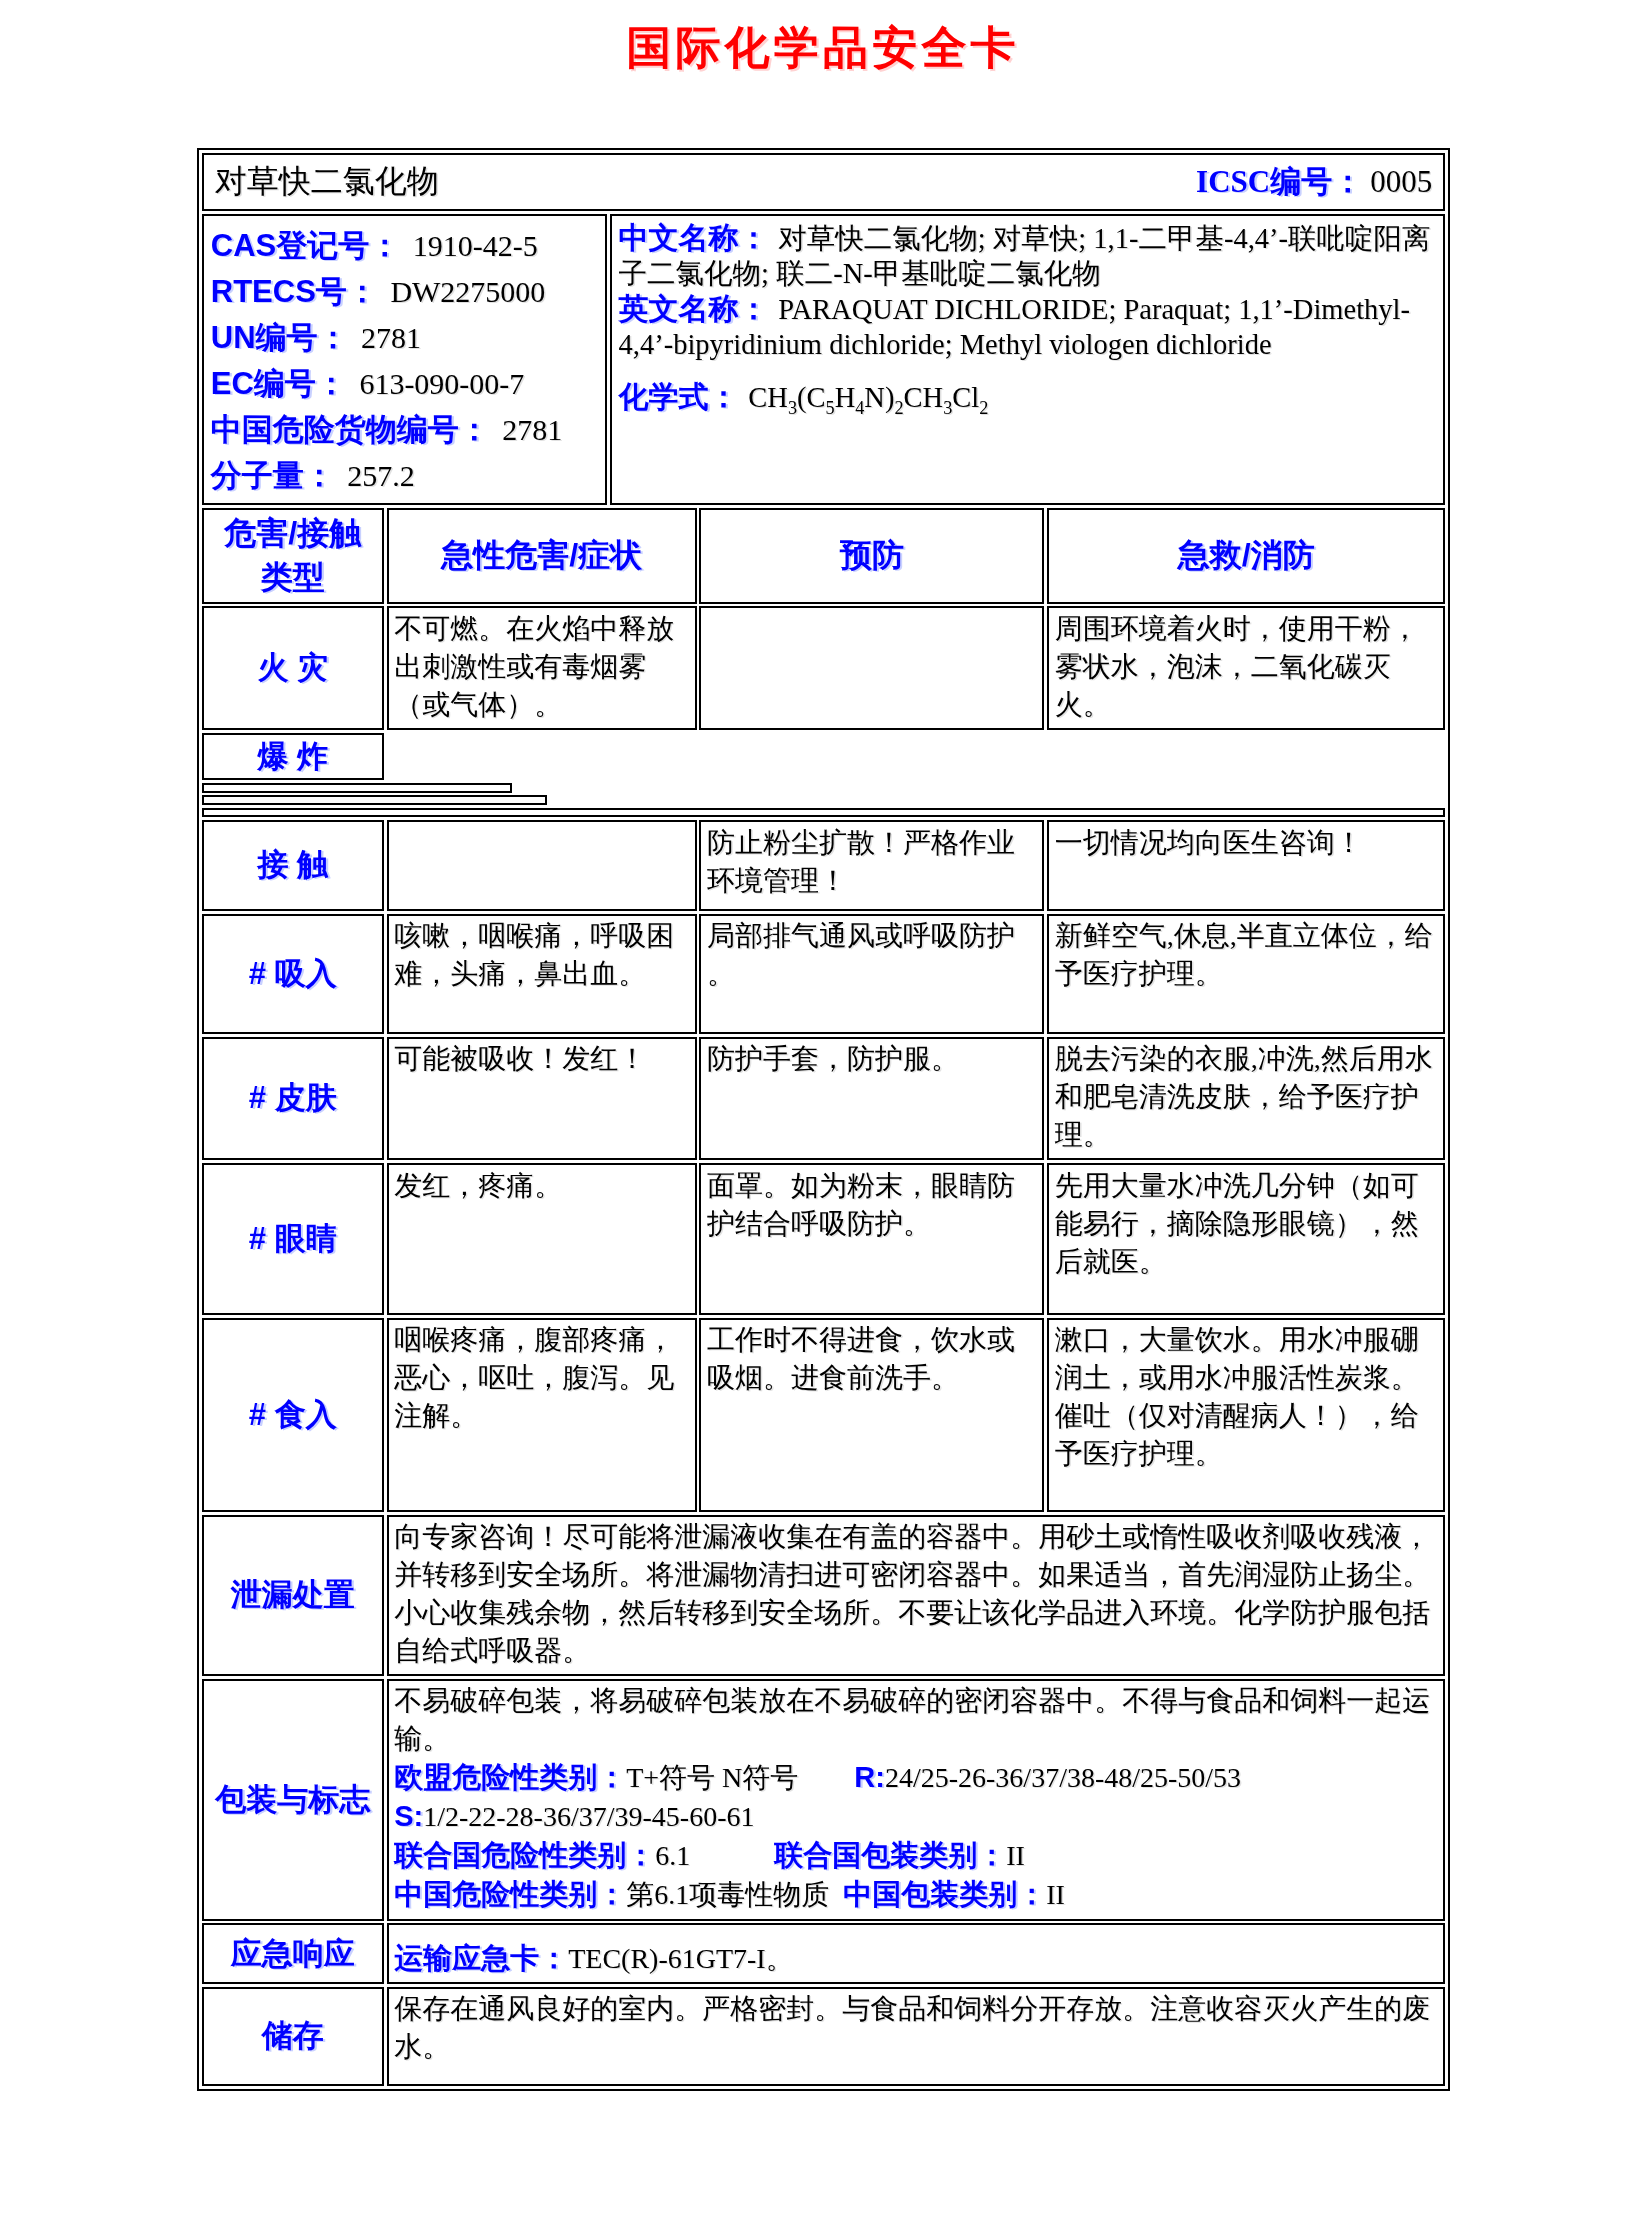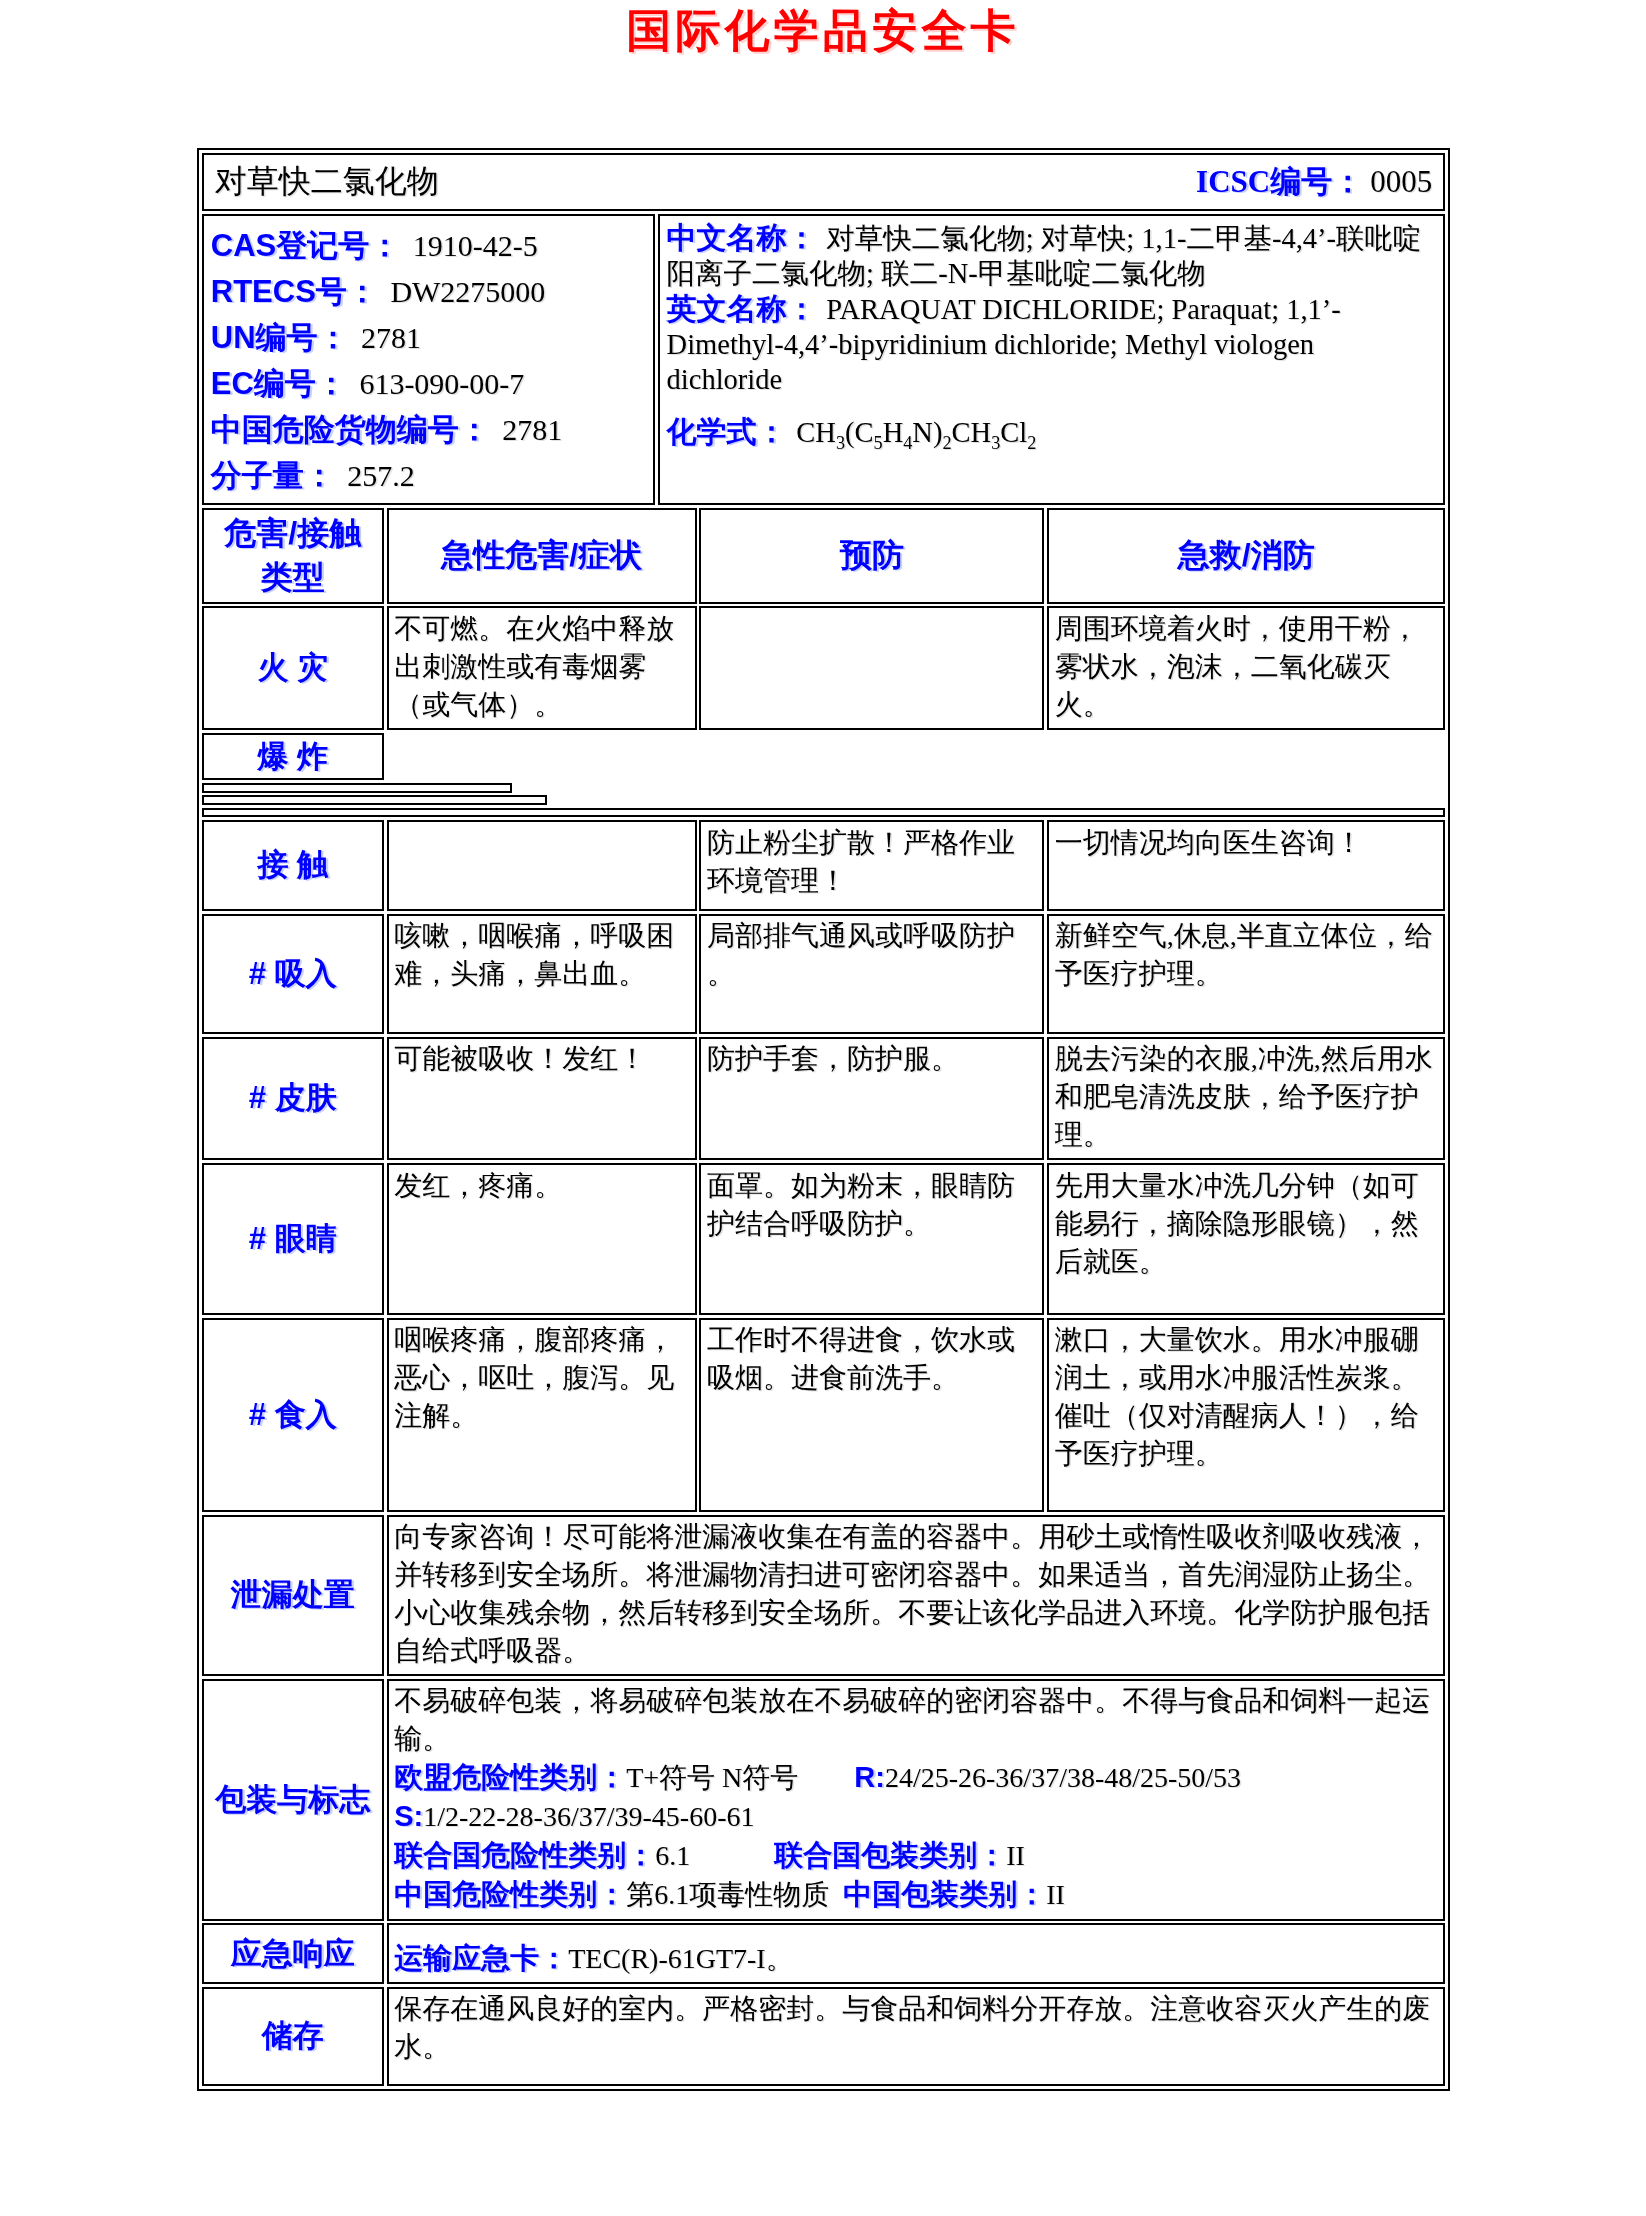--- a/index.html
+++ b/index.html
@@ -1,40 +1,40 @@
 <!DOCTYPE html>
 <html style="font-size:11px"><head>
 <meta charset="utf-8">
 <style>
   html,body { margin:0; padding:0; }
   body {
     width:1646px; height:2216px; position:relative; background:#ffffff;
     font-family:"Liberation Serif","DejaVu Serif",serif; color:#000;
   }
   .page-title {
-    position:absolute; top:1px; left:0; width:100%; text-align:center;
+    position:absolute; top:18px; left:0; width:100%; text-align:center;
     font-family:"Liberation Sans","DejaVu Sans",sans-serif; font-weight:bold;
     font-size:45px; color:#ff0000; letter-spacing:4.2px;
     text-shadow:2.1px 2.1px 0 #ffd2d2;
   }
   
   .tbl {
     position:absolute; left:197px; top:148px; width:1253px; box-sizing:border-box;
     border:2.8px solid #000; padding:2.8px; background:#fff;
     display:flex; flex-direction:column; gap:2.8px;
   }
   .row { display:flex; gap:2.8px; }
   .cell { border:2.8px solid #000; box-sizing:border-box; background:#fff; }
 
   
   .c-type { width:182px; flex:none; }
   .c-a { width:310px; flex:none; }
   .c-b { width:345px; flex:none; }
   .c-c { flex:1; }
-  .c-idl { width:453px; flex:none; }
+  .c-idl { width:405px; flex:none; }
   .c-idr { flex:1; }
   .c-full { flex:1; }
 
   
   .lbl {
     font-family:"Liberation Sans","DejaVu Sans",sans-serif; font-weight:bold;
     color:#0000ff; text-shadow:2.1px 1.4px 0 #c9d1ff;
   }
 
   

